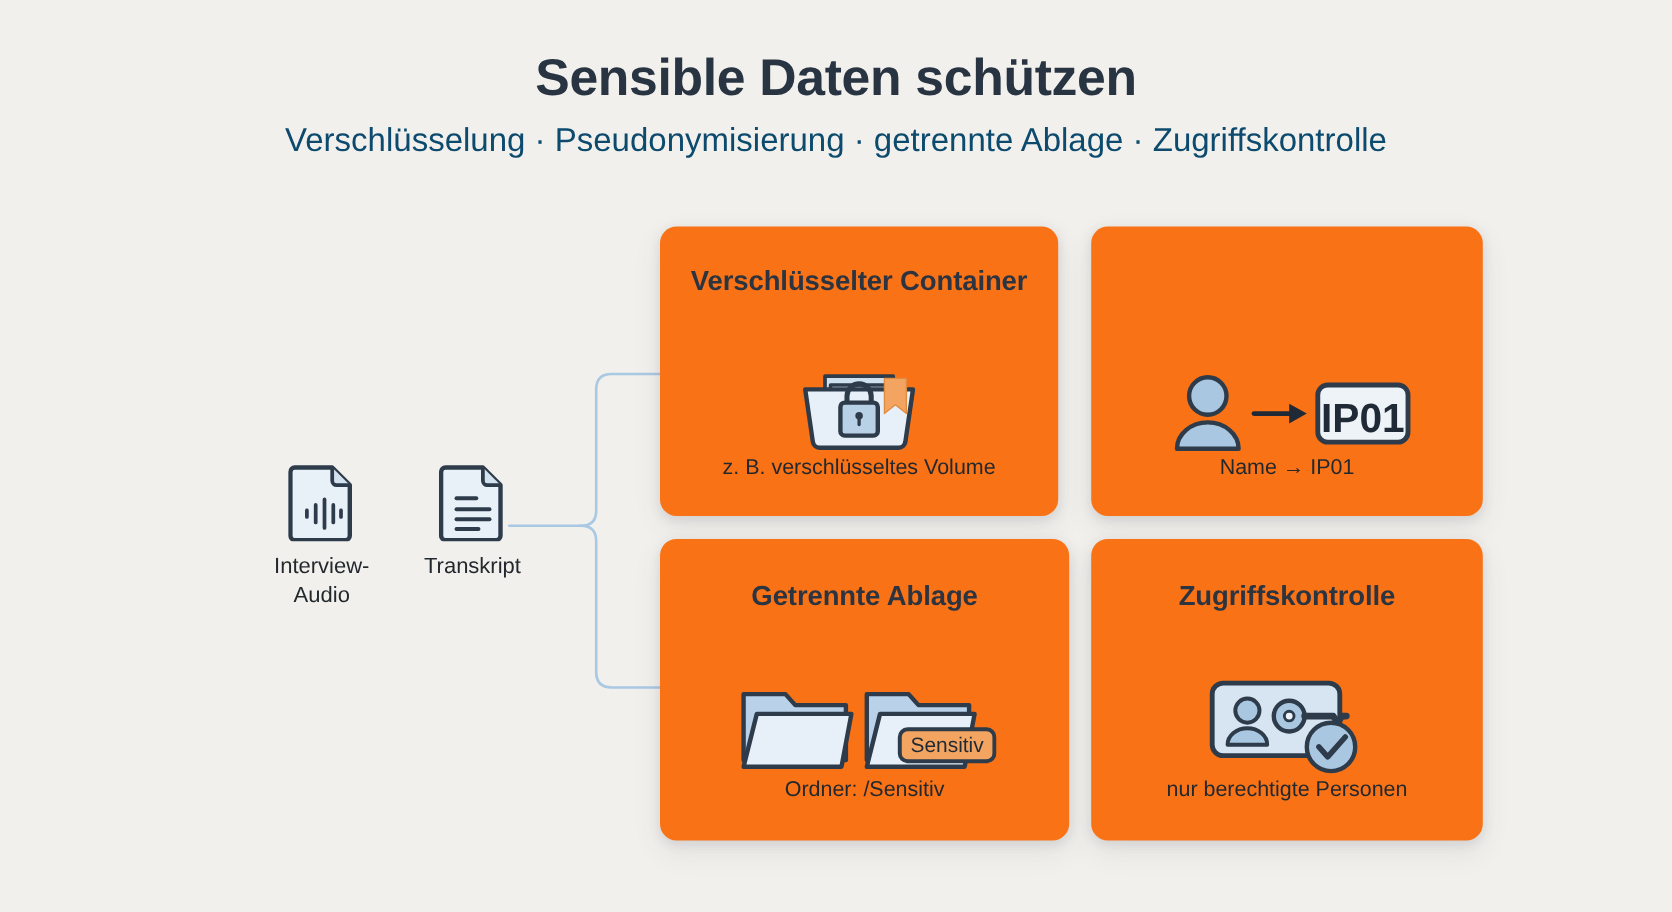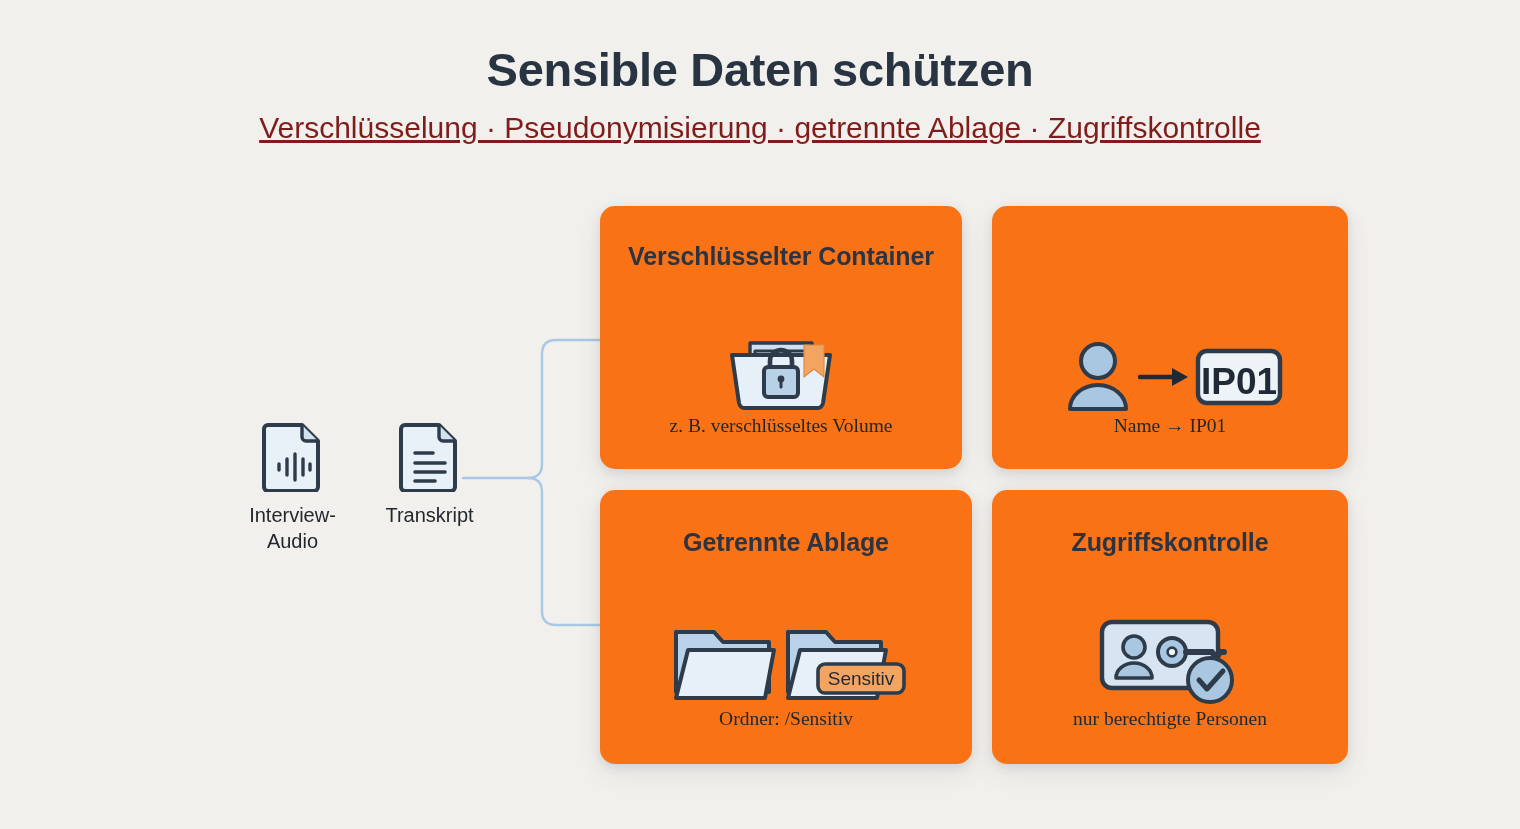--- a/index.html
+++ b/index.html
@@ -34,23 +34,22 @@
     font-weight: bold;
     letter-spacing: -0.3px;
     color: #283442;
     line-height: 1.1;
     margin: 0;
   }
   .subtitle {
     margin-top: 14px;
     font-size: 30px;
     font-weight: 400;
-    color: #7f1d1d;
+    color: #0c4a6e;
     line-height: 1.2;
-    text-decoration: underline;
   }
 
   
   .connector {
     position: absolute;
     left: 0;
     top: 0;
     width: 1520px;
     height: 829px;
     pointer-events: none;
@@ -113,21 +112,20 @@
     display: flex;
     align-items: flex-end;
     justify-content: center;
     width: 100%;
   }
   .card-caption {
     font-size: 19.5px;
     color: #23282e;
     text-align: center;
     margin-bottom: 32px;
-    font-family: Liberation Serif, serif;
   }
   .card-3 .card-caption,
   .card-4 .card-caption { margin-bottom: 34px; }
 </style>
 </head>
 <body>
 
 <div id="stage">
 
   <div class="header">

